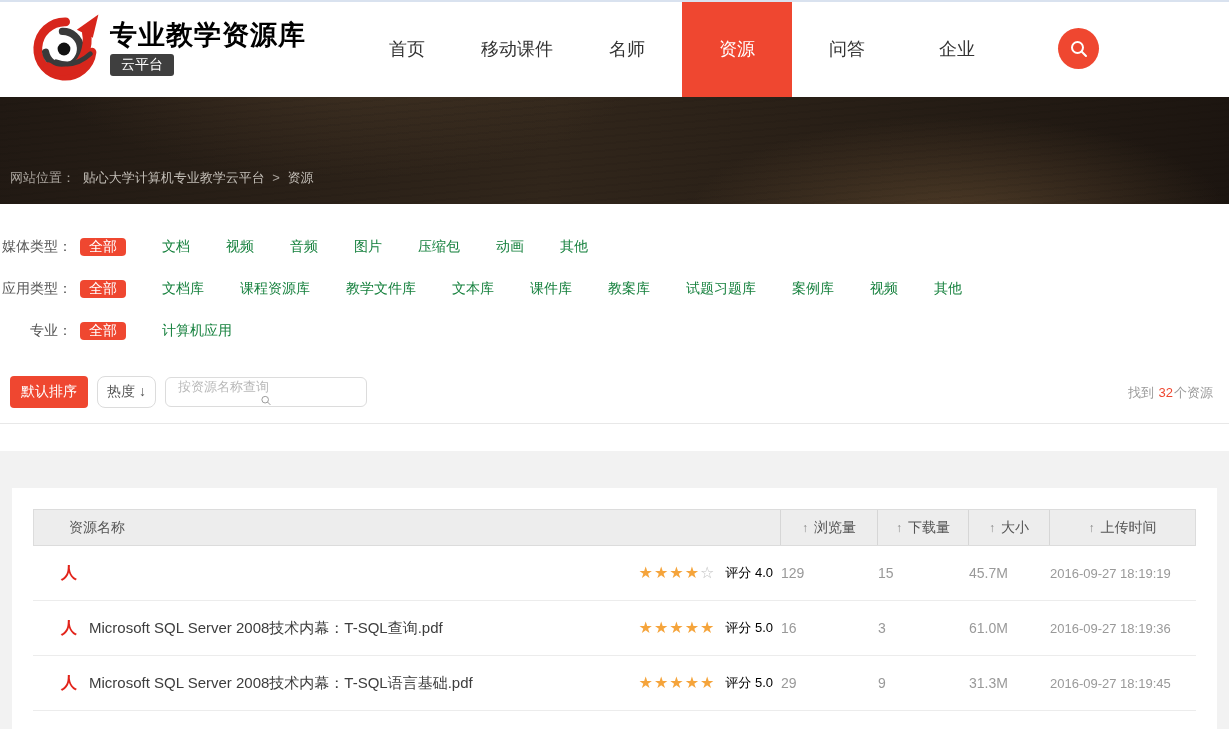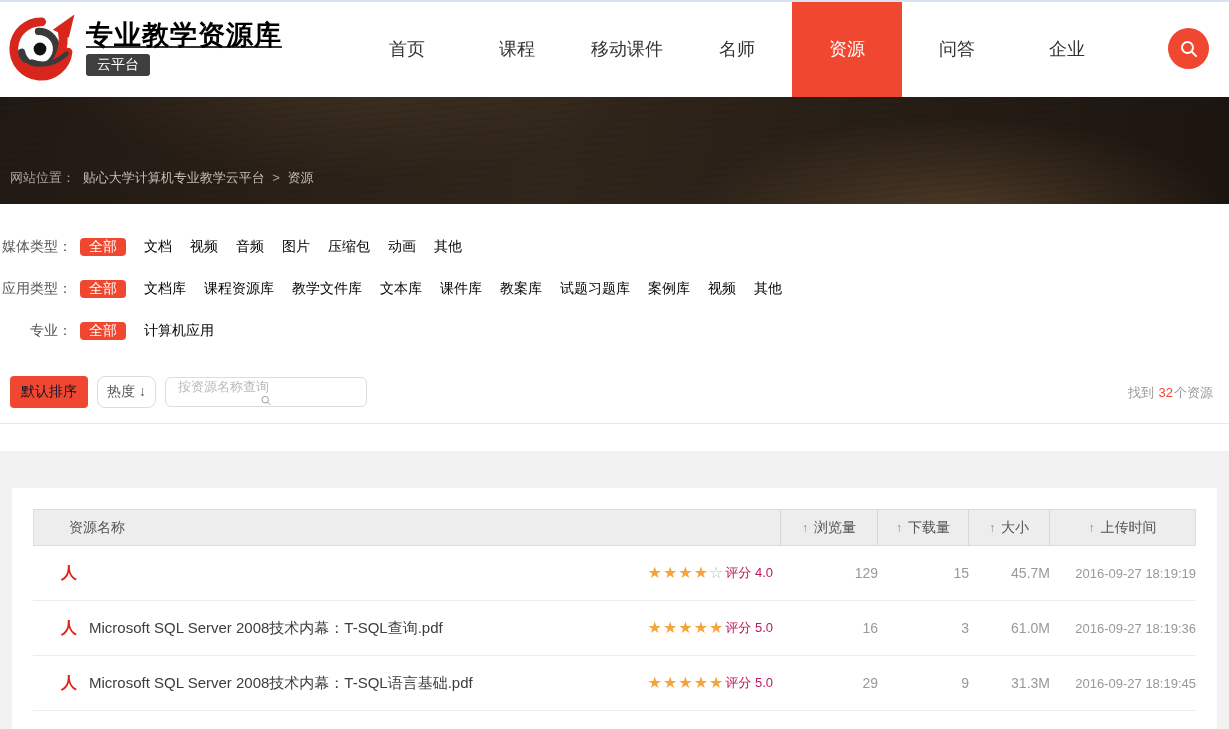--- a/index.html
+++ b/index.html
@@ -8,21 +8,21 @@
   }
   *{box-sizing:border-box;}
   html,body{margin:0;padding:0;}
   body{
     width:1229px;height:729px;overflow:hidden;background:#fff;
     font-family:"Liberation Sans","DejaVu Sans",sans-serif;color:#333;
   }
   
   .site-header{height:97px;display:flex;align-items:center;position:relative;background:#fff;}
   .top-strip{position:absolute;top:0;left:0;right:0;height:2px;background:#d9e2ef;}
-  .logo{display:flex;align-items:center;padding-left:0;width:352px;flex-shrink:0;cursor:pointer;text-decoration:underline;}
+  .logo{display:flex;align-items:center;padding-left:24px;width:352px;flex-shrink:0;cursor:pointer;}
   .logo svg{width:80px;height:80px;flex-shrink:0;}
   .logo-text{margin-left:6px;}
   .logo-title{font-family:"Liberation Serif","DejaVu Serif",serif;font-weight:700;font-size:27px;color:#000;letter-spacing:1px;line-height:1.1;}
   .logo-badge{display:inline-block;background:#3f3f3f;color:#fff;font-size:14px;padding:2px 11px;border-radius:3px;margin-top:4px;}
   .main-nav{display:flex;height:100%;}
   .nav-item{width:110px;height:100%;display:flex;align-items:center;justify-content:center;font-size:18px;color:#333;cursor:pointer;}
   .nav-item.active{background:var(--accent);color:#fff;}
   .search-btn{width:41px;height:41px;border-radius:50%;background:var(--accent);display:flex;align-items:center;justify-content:center;margin-left:46px;cursor:pointer;flex-shrink:0;}
   
   .banner{height:107px;position:relative;
@@ -35,25 +35,25 @@
     background:repeating-linear-gradient(175deg, rgba(0,0,0,.14) 0 2px, transparent 2px 7px);
     opacity:.35;}
   .breadcrumb{position:absolute;left:10px;bottom:17px;font-size:13px;color:#aaa49d;z-index:2;}
   .breadcrumb .bc-link{color:#c4bfb8;cursor:pointer;margin:0 4px;}
   .breadcrumb .bc-cur{color:#c4bfb8;margin-left:4px;}
   
   .filters{padding:34px 0 10px;background:#fff;}
   .filter-row{display:flex;align-items:center;margin-bottom:24px;font-size:14px;}
   .filter-row:last-child{margin-bottom:12px;}
   .filter-label{width:72px;text-align:right;color:#555;flex-shrink:0;}
-  .filter-opt{margin-left:18px;color:#000000;cursor:pointer;white-space:nowrap;}
+  .filter-opt{margin-left:36px;color:#15803d;cursor:pointer;white-space:nowrap;}
   .filter-opt.active{background:var(--accent);color:#fff;padding:0 9px;border-radius:4px;margin-left:8px;}
   
   .toolbar{position:relative;display:flex;align-items:center;padding:14px 0 15px 10px;border-bottom:1px solid #e8e8e8;background:#fff;}
-  .btn-primary{background:var(--accent);color:#0f172a;border:none;border-radius:4px;font-size:14px;padding:7px 11px;cursor:pointer;font-family:inherit;}
+  .btn-primary{background:var(--accent);color:#ffffff;border:none;border-radius:4px;font-size:14px;padding:7px 11px;cursor:pointer;font-family:inherit;}
   .btn-ghost{background:#fff;border:1px solid #dcdcdc;border-radius:8px;color:#555;font-size:14px;padding:6px 9px;margin-left:9px;cursor:pointer;font-family:inherit;}
   .search-box{display:flex;align-items:center;border:1px solid #dcdcdc;border-radius:6px;height:30px;width:202px;margin-left:9px;padding:0 9px;background:#fff;flex-direction:column;}
   .search-box input{border:none;outline:none;flex:1;font-size:13px;color:#666;min-width:0;font-family:inherit;background:transparent;}
   .search-box input::placeholder{color:#b9b9b9;}
   .result-count{position:absolute;right:16px;top:50%;transform:translateY(-50%);font-size:13px;color:#999;}
   .result-count .count{color:var(--accent);margin:0 1px;}
   
   .lower{background:#f2f2f2;margin-top:27px;padding:37px 12px 0;min-height:330px;}
   .card{background:#fff;min-height:300px;padding:21px 21px 0;}
   .thead{display:flex;background:#ededed;border:1px solid #dcdcdc;height:37px;font-size:14px;color:#555;}
@@ -62,22 +62,22 @@
   .arrow{color:#888;font-size:12px;}
   .w-views{width:97px;}.w-down{width:91px;}.w-size{width:81px;}.w-time{width:146px;}
   .row{display:flex;align-items:center;height:55px;border-bottom:1px solid #ececec;font-size:14px;}
   .cell-name{flex:1;display:flex;align-items:center;padding-left:28px;min-width:0;}
   .pdf-icon{color:#e2231a;font-weight:bold;font-size:16px;flex-shrink:0;line-height:1;}
   .res-title{margin-left:12px;font-size:15px;color:#3d3d3d;cursor:pointer;white-space:nowrap;overflow:hidden;text-overflow:ellipsis;}
   .rating{display:flex;align-items:center;margin-left:auto;padding-right:8px;flex-shrink:0;}
   .stars{font-size:16px;letter-spacing:1px;line-height:1;}
   .stars .on{color:var(--star);}
   .stars .off{color:#c3c3c3;}
-  .rating-text{color:#be185d;font-size:13px;margin-left:1px;white-space:nowrap;}
-  .cell{text-align:right;color:#999;flex-shrink:0;}
+  .rating-text{color:#000000;font-size:13px;margin-left:10px;white-space:nowrap;}
+  .cell{text-align:left;color:#999;flex-shrink:0;}
   .cell.time{font-size:13px;}
 </style>
 </head>
 <body>
 
 <div class="page">
 
   <header class="site-header">
     <div class="top-strip"></div>
     <div class="logo">
@@ -89,21 +89,20 @@
         <path d="M40 66 C56 72 70 68 83 56" stroke="#3a3a3a" stroke-width="6" fill="none" stroke-linecap="round"></path>
         <polygon points="66,26 93,7 86,36" fill="#d8261c"></polygon>
       </svg>
       <div class="logo-text">
         <div class="logo-title">专业教学资源库</div>
         <span class="logo-badge">云平台</span>
       </div>
     </div>
     <nav class="main-nav">
         <div class="nav-item">首页</div>
-        <div class="nav-item">课程</div>
         <div class="nav-item">移动课件</div>
         <div class="nav-item">名师</div>
         <div class="nav-item active">资源</div>
         <div class="nav-item">问答</div>
         <div class="nav-item">企业</div>
       </nav>
     <div class="search-btn">
       <svg width="20" height="20" viewBox="0 0 20 20" aria-hidden="true">
         <circle cx="8.5" cy="8.5" r="5.5" stroke="#fff" stroke-width="2" fill="none"></circle>
         <line x1="12.8" y1="12.8" x2="17" y2="17" stroke="#fff" stroke-width="2" stroke-linecap="round"></line>

